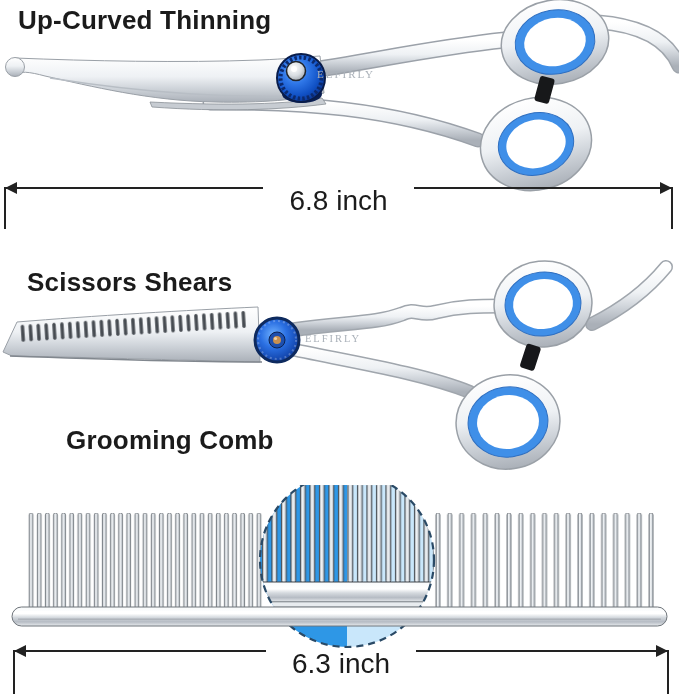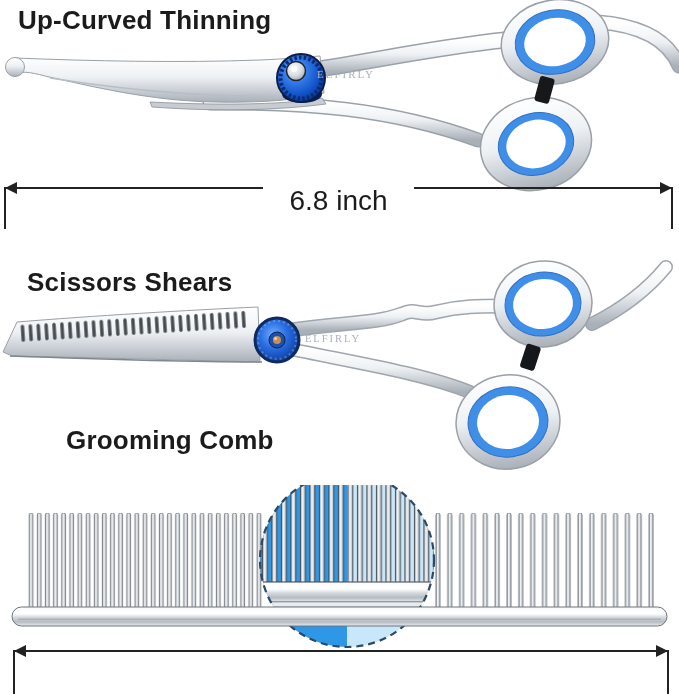--- a/index.html
+++ b/index.html
@@ -224,17 +224,18 @@
     <g>
       <rect x="12" y="122" width="655" height="19" rx="9.5" fill="url(#spineGrad)" stroke="#6e747a" stroke-width="1"></rect>
       <rect x="18" y="126" width="643" height="2.5" fill="#ffffff" opacity="0.9"></rect>
       <rect x="18" y="133.5" width="643" height="1.4" fill="#a6acb2" opacity="0.85"></rect>
     </g>
   </svg>
 
   <div class="measure" id="measure-2">
     <div class="tick"></div>
     <div class="mline l"></div>
+    <div class="mtext">6.3 inch</div>
     <div class="mline r"></div>
     <div class="tick"></div>
   </div>
 
 </div>
 
 </body></html>

